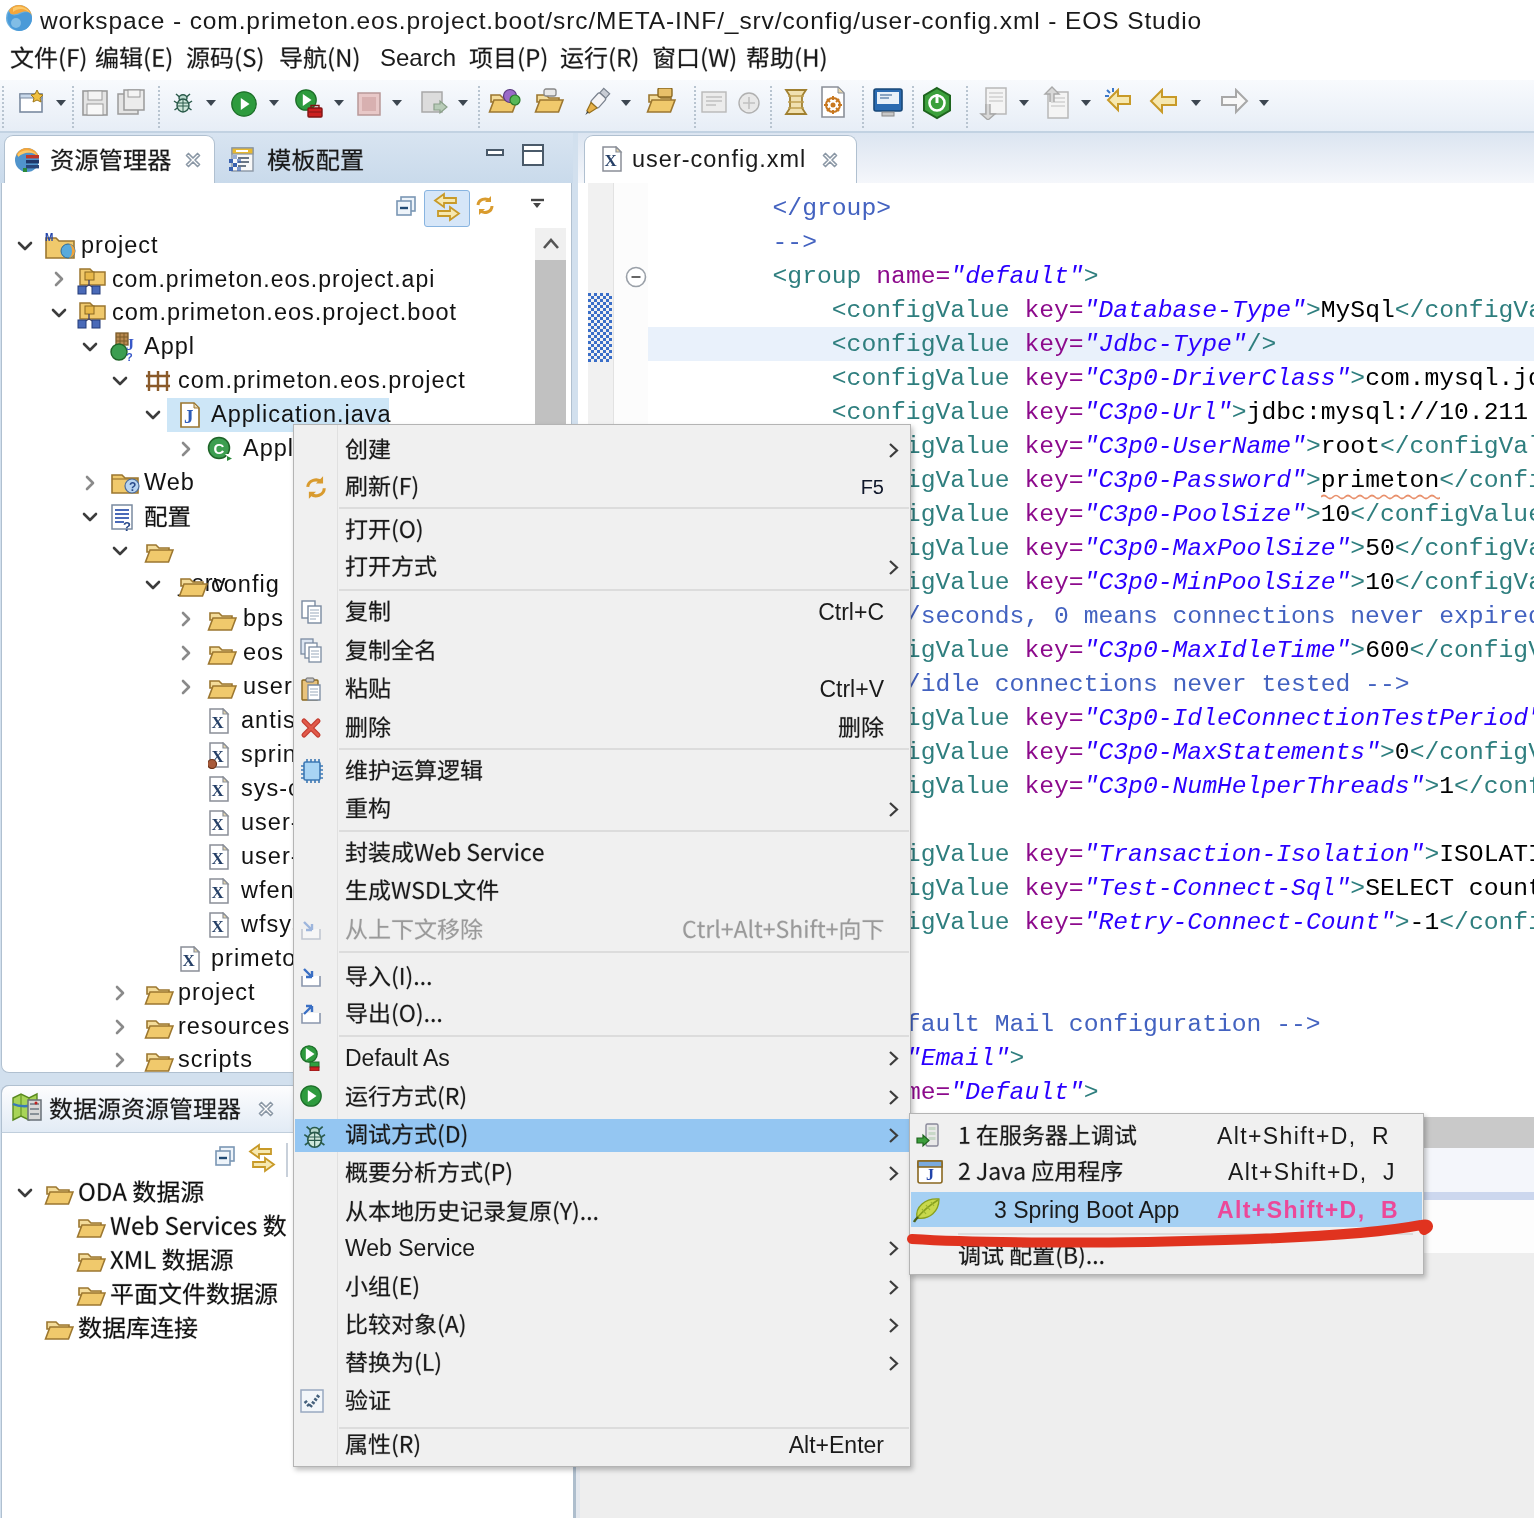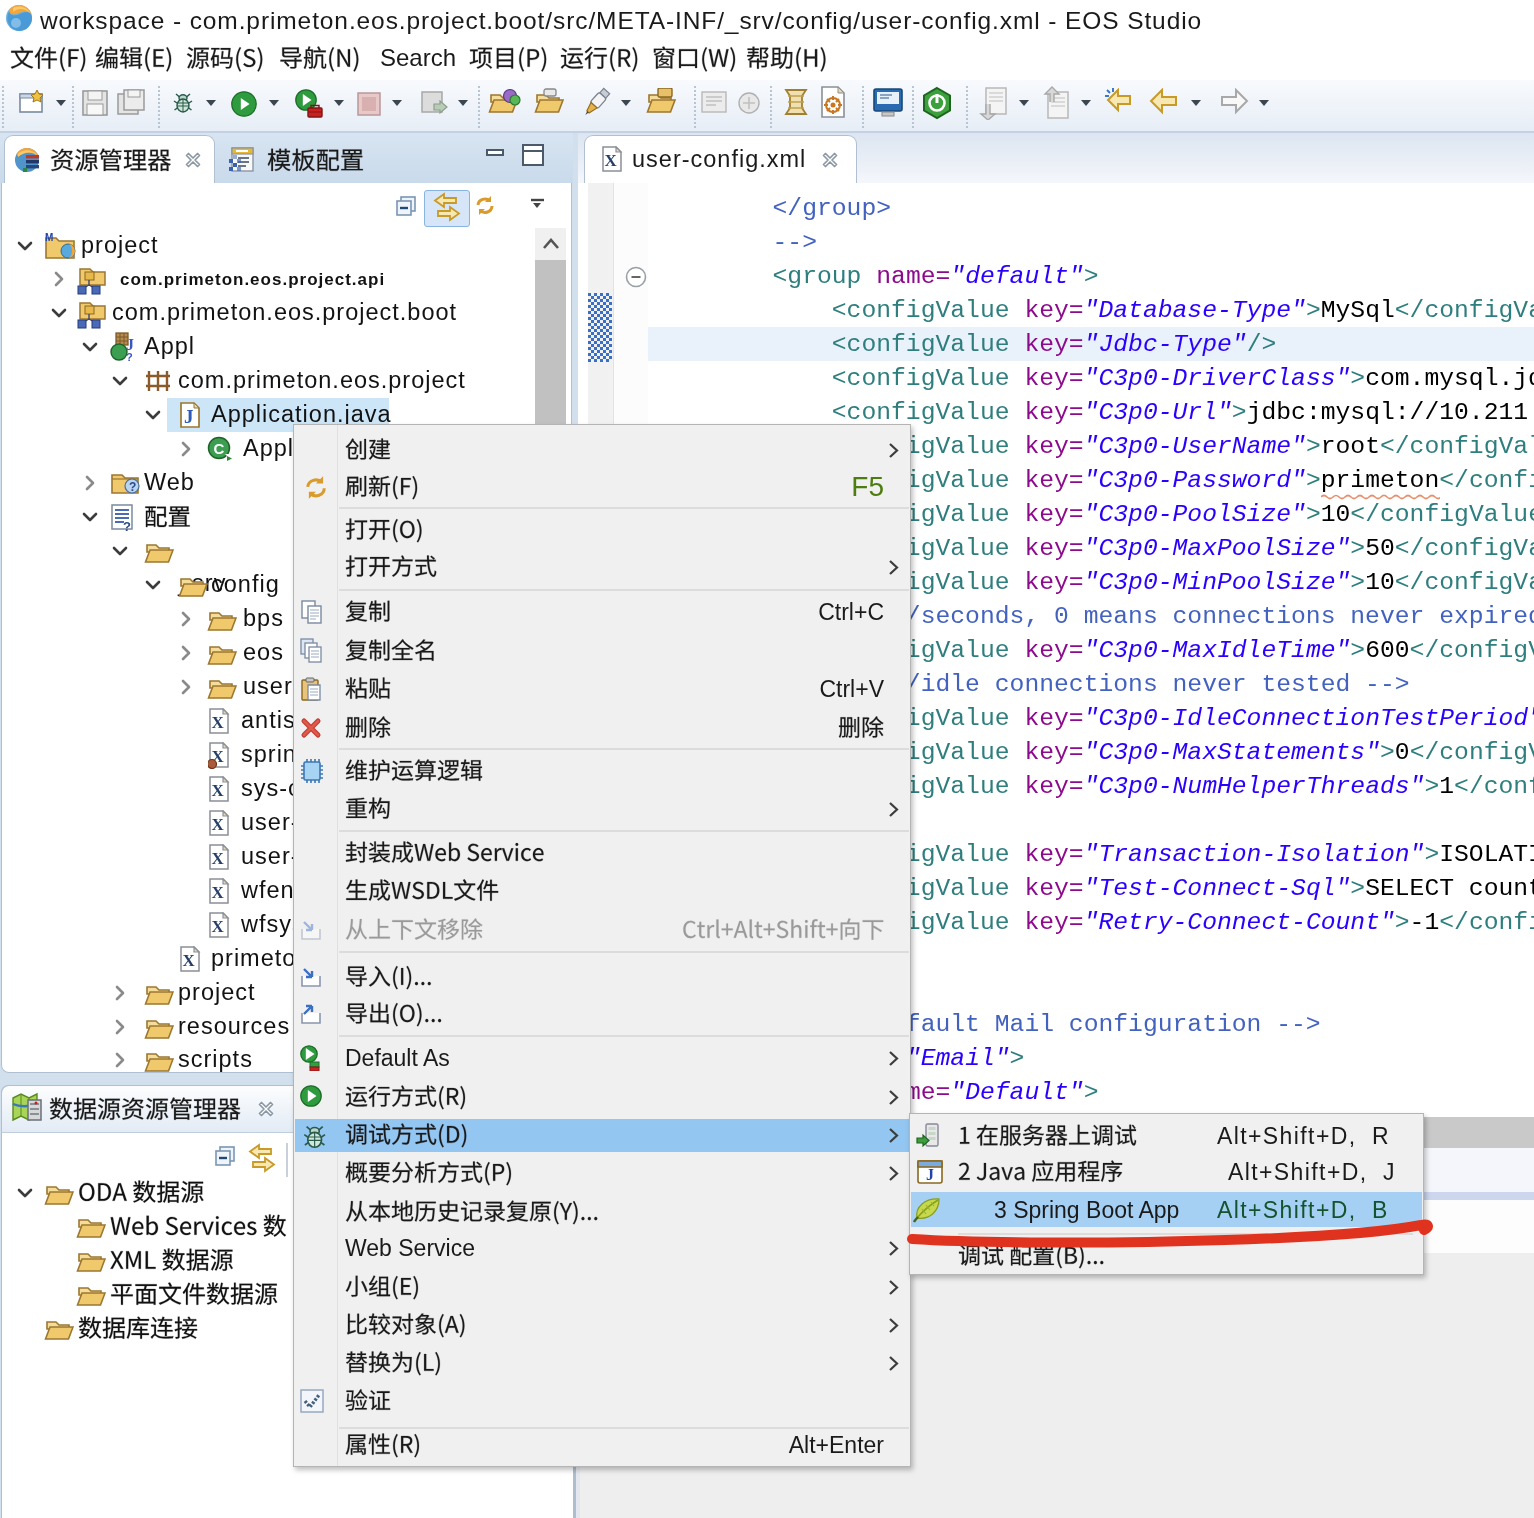--- a/index.html
+++ b/index.html
@@ -338,21 +338,21 @@
 <svg style="position:absolute;left:51px;top:271px;" width="17" height="16" viewBox="0 0 17 16">
     <path d="M5 2 L11 8 L5 14" stroke="#8a8a8a" stroke-width="2.6" fill="none" stroke-linecap="round" stroke-linejoin="round"></path>
   </svg>
 <svg style="position:absolute;left:77px;top:264px;" width="30" height="31" viewBox="0 0 30 31">
     <path d="M3 5 h10 l3 3 h12 v13 h-25 z" fill="#f0c96c" stroke="#9c7730" stroke-width="1.5"></path>
     <rect x="8" y="8" width="9" height="8" fill="#e8b84a" stroke="#8a6820"></rect>
     <path d="M12 16 v5 M5 25 l7-4 M19 25 l-7-4" stroke="#446" stroke-width="1.4"></path>
     <rect x="1" y="22" width="8" height="8" fill="#4a6ab8" stroke="#223a78"></rect>
     <rect x="15" y="22" width="8" height="8" fill="#4a6ab8" stroke="#223a78"></rect>
   </svg>
-<div style="position:absolute;left:112px;top:279px;transform:translateY(-50%);font-family:'Liberation Sans',sans-serif;font-size:17px;font-weight:bold;letter-spacing:1.0px;color:#121212;white-space:pre;line-height:1;margin-left:8px;">com.primeton.eos.project.api</div>
+<div style="position:absolute;left:112px;top:279px;transform:translateY(-50%);font-family:'Liberation Sans',sans-serif;font-size:23px;font-weight:normal;letter-spacing:1.0px;color:#121212;white-space:pre;line-height:1;">com.primeton.eos.project.api</div>
 <svg style="position:absolute;left:51px;top:304.5px;" width="17" height="16" viewBox="0 0 17 16">
     <path d="M2 5 L8 11 L14 5" stroke="#3c3c3c" stroke-width="2.6" fill="none" stroke-linecap="round" stroke-linejoin="round"></path>
   </svg>
 <svg style="position:absolute;left:77px;top:297.5px;" width="30" height="31" viewBox="0 0 30 31">
     <path d="M3 5 h10 l3 3 h12 v13 h-25 z" fill="#f0c96c" stroke="#9c7730" stroke-width="1.5"></path>
     <rect x="8" y="8" width="9" height="8" fill="#e8b84a" stroke="#8a6820"></rect>
     <path d="M12 16 v5 M5 25 l7-4 M19 25 l-7-4" stroke="#446" stroke-width="1.4"></path>
     <rect x="1" y="22" width="8" height="8" fill="#4a6ab8" stroke="#223a78"></rect>
     <rect x="15" y="22" width="8" height="8" fill="#4a6ab8" stroke="#223a78"></rect>
   </svg>
@@ -738,21 +738,21 @@
   </svg>
 <svg style="position:absolute;left:345.0px;top:472.8px;overflow:visible;" width="74.2" height="29.9">
     <g fill="#1a1a1a" stroke="#1a1a1a" stroke-width="9" transform="translate(0,21.85) scale(0.023000,-0.023000)">
       <use href="#q56" x="0"></use>
       <use href="#q57" x="1000"></use>
       <use href="#q2" x="2000"></use>
       <use href="#q3" x="2338"></use>
       <use href="#q4" x="2890"></use>
     </g>
   </svg>
-<div style="position:absolute;right:650px;top:486.5px;transform:translateY(-50%);font-family:'Liberation Sans',sans-serif;font-size:28px;font-weight:normal;letter-spacing:0px;color:#4d7c0f;white-space:pre;line-height:1;">F5</div>
+<div style="position:absolute;right:650px;top:486.5px;transform:translateY(-50%);font-family:'Liberation Sans',sans-serif;font-size:20px;font-weight:normal;letter-spacing:0px;color:#0f172a;white-space:pre;line-height:1;">F5</div>
 <div style="position:absolute;left:339px;top:506.5px;width:570px;height:2px;background:#dcdcdc"></div>
 <svg style="position:absolute;left:345.0px;top:515.8px;overflow:visible;" width="78.6" height="29.9">
     <g fill="#1a1a1a" stroke="#1a1a1a" stroke-width="9" transform="translate(0,21.85) scale(0.023000,-0.023000)">
       <use href="#q58" x="0"></use>
       <use href="#q59" x="1000"></use>
       <use href="#q2" x="2000"></use>
       <use href="#q36" x="2338"></use>
       <use href="#q4" x="3080"></use>
     </g>
   </svg>
@@ -1131,21 +1131,21 @@
       <use href="#q128" x="2398"></use>
       <use href="#q129" x="3185"></use>
       <use href="#q130" x="4185"></use>
       <use href="#q131" x="5185"></use>
       <use href="#q132" x="6185"></use>
     </g>
   </svg>
 <div style="position:absolute;left:1228px;top:1172px;transform:translateY(-50%);font-family:'Liberation Sans',sans-serif;font-size:23px;font-weight:normal;letter-spacing:1.4px;color:#1a1a1a;white-space:pre;line-height:1;">Alt+Shift+D,  J</div>
 <div style="position:absolute;left:911px;top:1192px;width:511px;height:35px;background:#a5d0f3"></div>
 <div style="position:absolute;left:994px;top:1209.5px;transform:translateY(-50%);font-family:'Liberation Sans',sans-serif;font-size:23px;font-weight:normal;letter-spacing:0px;color:#1a1a1a;white-space:pre;line-height:1;">3 Spring Boot App</div>
-<div style="position:absolute;left:1217px;top:1209.5px;transform:translateY(-50%);font-family:'Liberation Sans',sans-serif;font-size:23px;font-weight:normal;letter-spacing:1.4px;color:#14532d;white-space:pre;line-height:1;">Alt+Shift+D,  B</div>
+<div style="position:absolute;left:1217px;top:1209.5px;transform:translateY(-50%);font-family:'Liberation Sans',sans-serif;font-size:23px;font-weight:bold;letter-spacing:1.4px;color:#ec4899;white-space:pre;line-height:1;">Alt+Shift+D,  B</div>
 <svg style="position:absolute;left:913px;top:1196px;" width="30" height="28" viewBox="0 0 30 28">
     <path d="M4 22 C2 11 12 2 26 3 C26 15 17 24 4 22 z" fill="#c8d84c" stroke="#88a01e" stroke-width="1.3"></path>
     <path d="M4 22 C10 15 17 9 25 4" stroke="#88a01e" stroke-width="1.5" fill="none"></path>
     <path d="M13 18 L9 13 M17 14 L13 9 M21 10 L18 6" stroke="#9ab42e" stroke-width="1.2" fill="none"></path>
     <path d="M1 26 C2 24 3 23 5 21" stroke="#48601a" stroke-width="2.4" fill="none"></path>
   </svg>
 <div style="position:absolute;left:958px;top:1233px;width:455px;height:2px;background:#dcdcdc"></div>
 <svg style="position:absolute;left:958.0px;top:1242.3px;overflow:visible;" width="147.0" height="29.9">
     <g fill="#1a1a1a" stroke="#1a1a1a" stroke-width="9" transform="translate(0,21.85) scale(0.023000,-0.023000)">
       <use href="#q95" x="0"></use>

